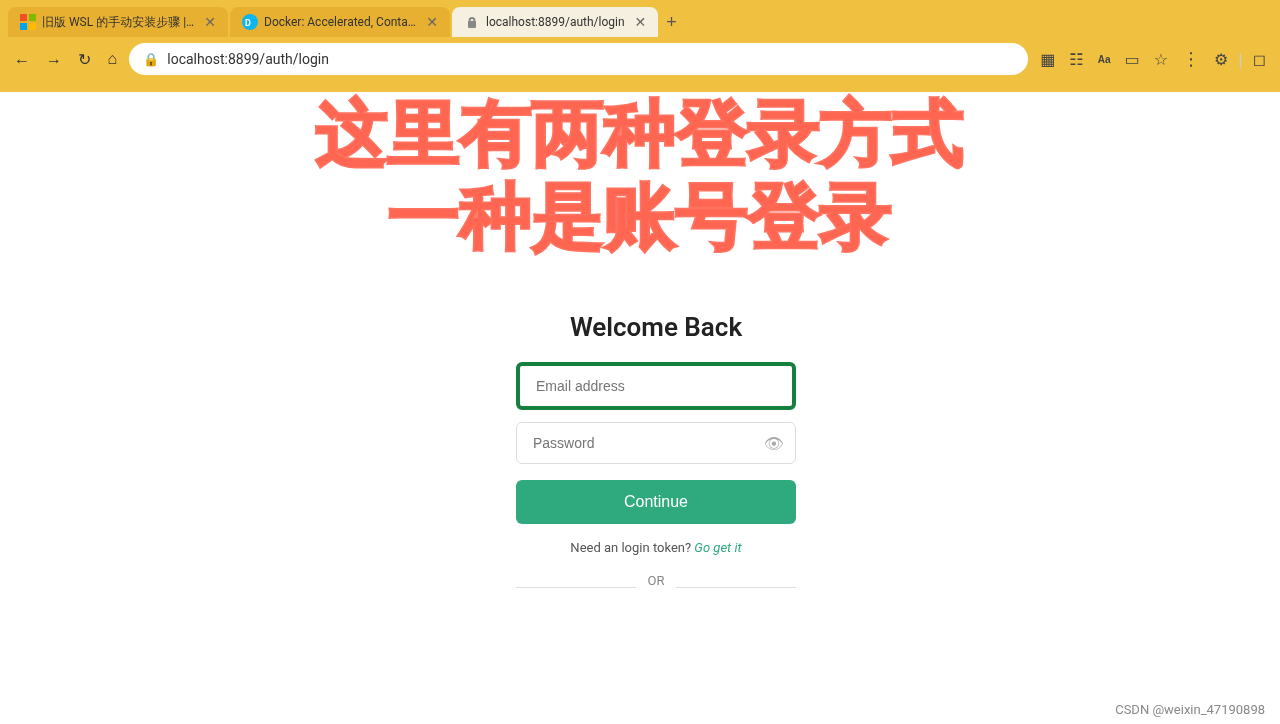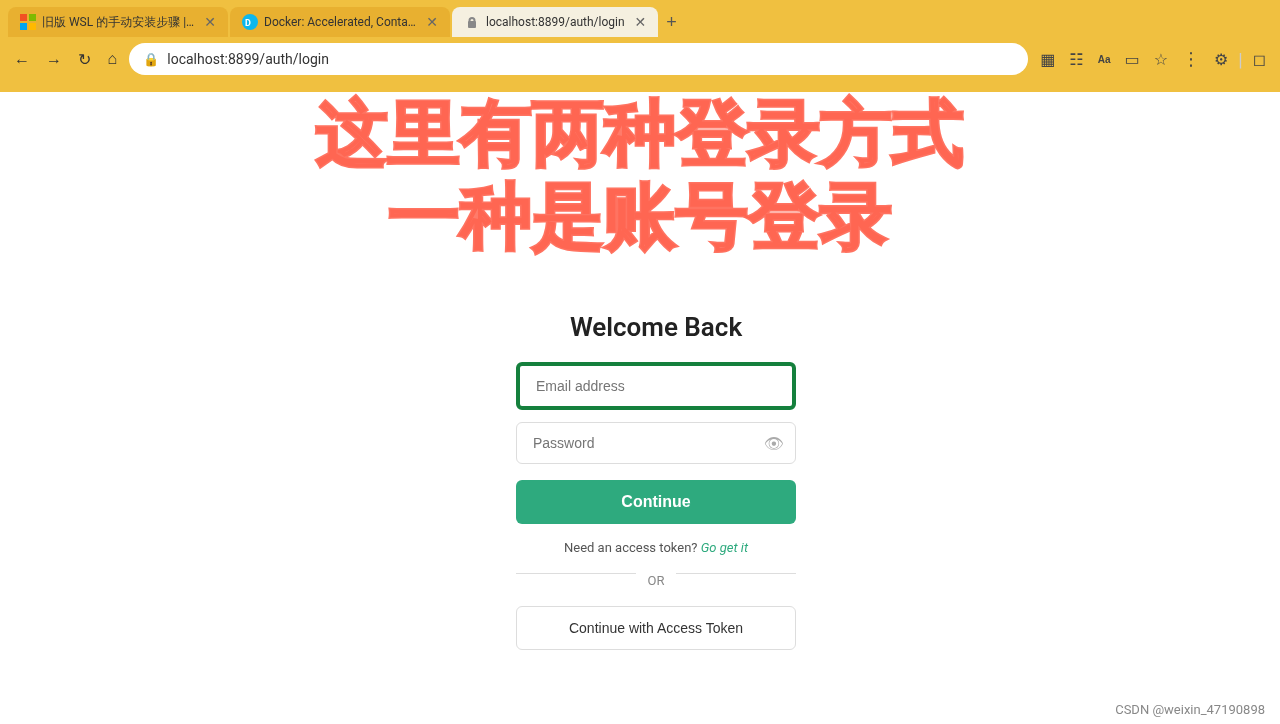--- a/index.html
+++ b/index.html
@@ -226,42 +226,42 @@
     }
 
     .continue-btn {
       width: 100%;
       padding: 13px;
       background: #2eaa7e;
       color: white;
       border: none;
       border-radius: 6px;
       font-size: 16px;
-      font-weight: 700;
+      font-weight: 400;
       cursor: pointer;
       margin-top: 4px;
     }
 
     .access-token-hint {
       text-align: center;
       font-size: 13px;
       color: #555;
       margin-top: 4px;
     }
 
     .access-token-hint a {
       color: #2eaa7e;
       text-decoration: none;
       cursor: pointer;
       font-style: italic;
     }
 
     .or-divider {
       display: flex;
-      align-items: flex-start;
+      align-items: flex-end;
       gap: 12px;
       margin: 6px 0;
     }
 
     .or-line {
       flex: 1;
       height: 1px;
       background: #ddd;
     }
 
@@ -375,28 +375,27 @@
       <input class="input-field" type="email" placeholder="Email address" style="">
 
       <div class="input-wrapper">
         <input type="password" placeholder="Password" style="">
         <span class="eye-icon">👁</span>
       </div>
 
       <button class="continue-btn">Continue</button>
 
       <div class="access-token-hint">
-        <span>Need an access token?</span>
+        <span>Need an login token?</span>
         <a>Go get it</a>
       </div>
 
       <div class="or-divider">
         <div class="or-line"></div>
         <span class="or-text">OR</span>
         <div class="or-line"></div>
       </div>
 
-      <button class="access-token-btn">Continue with Access Token</button>
     </div>
   </div>
 
   <div class="csdn-watermark">CSDN @weixin_47190898</div>
 </div>
 
 </body></html>

